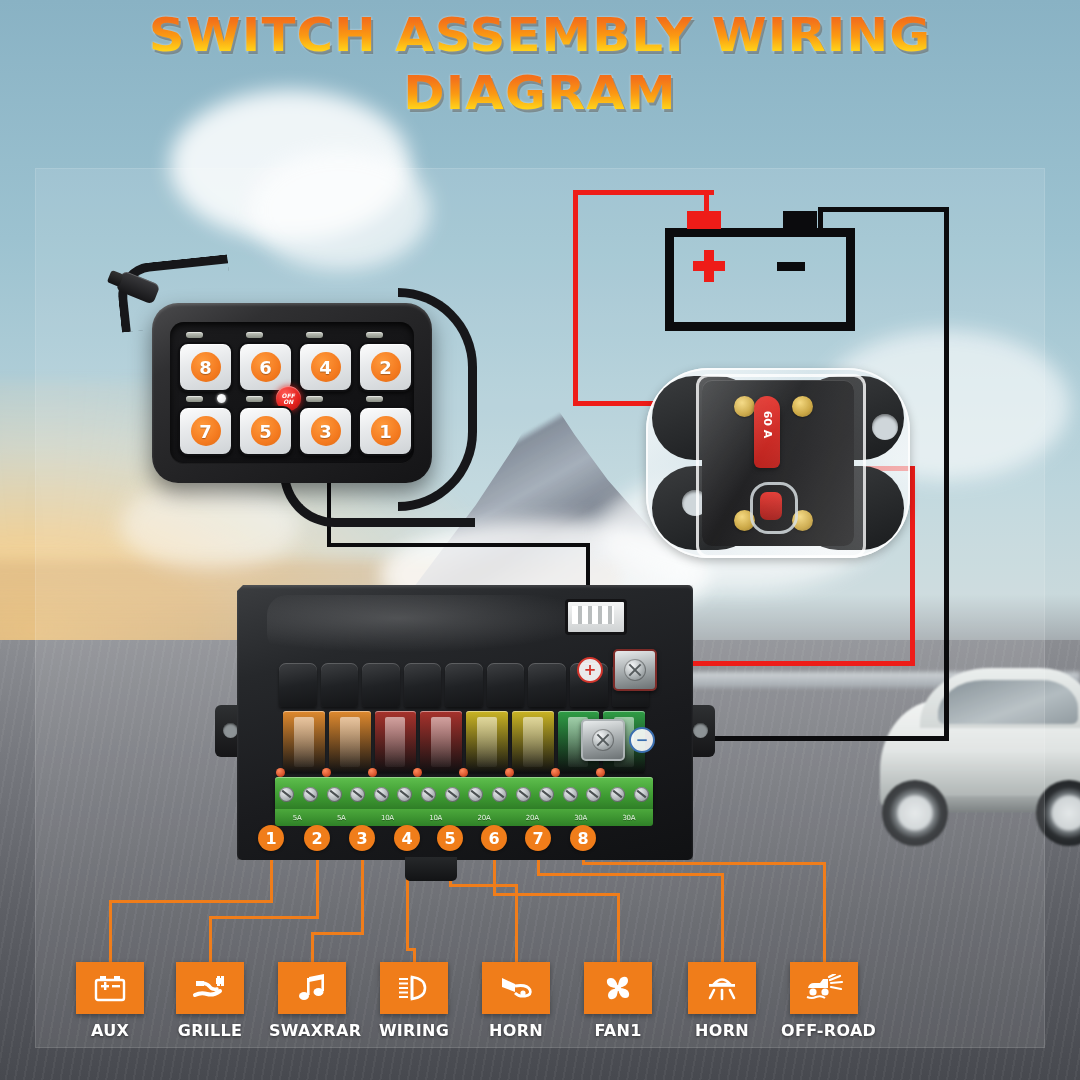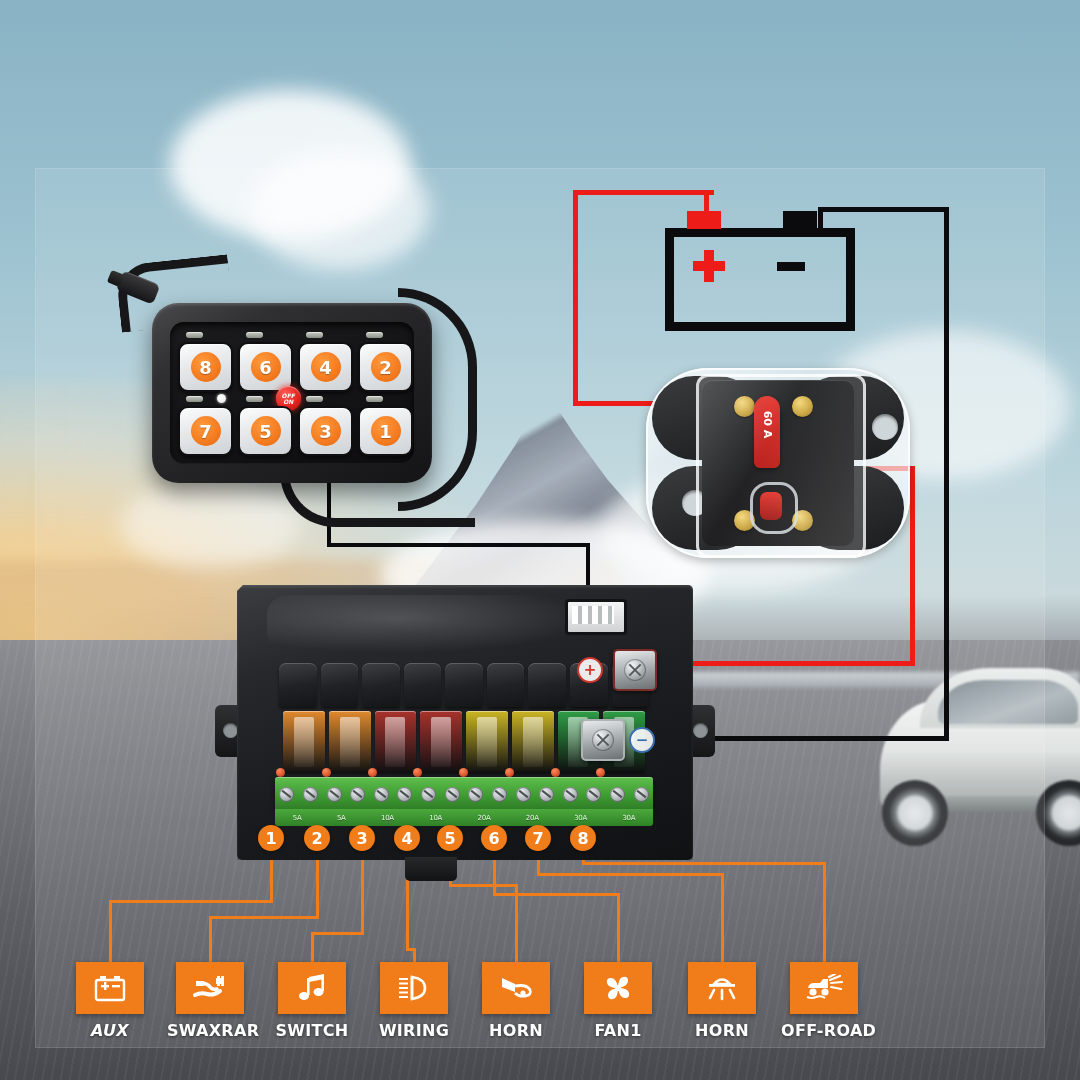--- a/index.html
+++ b/index.html
@@ -416,20 +416,24 @@
     <div class="car-body"></div>
     <div class="car-roof"></div>
     <div class="car-glass"></div>
     <div class="car-skirt"></div>
     <div class="car-wheel car-w1"></div>
     <div class="car-wheel car-w2"></div>
   </div>
 
   <div class="inner-panel"></div>
 
+  <div class="title">
+    <span class="title-line l1">SWITCH ASSEMBLY WIRING</span>
+    <span class="title-line l2">DIAGRAM</span>
+  </div>
 
   <div class="wire" style="left:573px;top:190px;width:136px;height:28px;border-top:5px solid #ee1c18;border-left:5px solid #ee1c18;"></div>
   <div class="wire" style="left:573px;top:214px;width:5px;height:192px;background:#ee1c18;"></div>
   <div class="wire" style="left:573px;top:401px;width:120px;height:5px;background:#ee1c18;"></div>
   <div class="wire" style="left:704px;top:190px;width:5px;height:36px;background:#ee1c18;"></div>
 
   <div class="wire" style="left:855px;top:466px;width:60px;height:5px;background:#ee1c18;"></div>
   <div class="wire" style="left:910px;top:466px;width:5px;height:200px;background:#ee1c18;"></div>
   <div class="wire" style="left:648px;top:661px;width:267px;height:5px;background:#ee1c18;"></div>
 
@@ -655,21 +659,21 @@
       <div class="lead" style="left: 536.5px; top: 849px; width: 3px; height: 24px;"></div>
       <div class="lead" style="left: 536.5px; top: 873px; width: 187px; height: 3px;"></div>
       <div class="lead" style="left: 720.5px; top: 873px; width: 3px; height: 89px;"></div>
       <div class="lead" style="left: 581.5px; top: 800px; width: 3px; height: 14px;"></div>
       <div class="num-badge" style="left: 570px; top: 825px;">8</div>
       <div class="lead" style="left: 581.5px; top: 849px; width: 3px; height: 13px;"></div>
       <div class="lead" style="left: 581.5px; top: 862px; width: 244px; height: 3px;"></div>
       <div class="lead" style="left: 822.5px; top: 862px; width: 3px; height: 100px;"></div>
     </div>
   <div id="legend-layer">
-      <div class="legend-item" style="left: 67px; top: 962px; font-style: italic;">
+      <div class="legend-item" style="left: 67px; top: 962px;">
         <div class="legend-tile" style="background: rgb(240, 125, 26);">
           <svg width="34" height="30" viewBox="0 0 34 30">
             <rect x="3" y="7" width="28" height="20" rx="2" fill="none" stroke="#fff" stroke-width="2.4"></rect>
             <rect x="7" y="3" width="6" height="5" fill="#fff"></rect>
             <rect x="21" y="3" width="6" height="5" fill="#fff"></rect>
             <rect x="8" y="12" width="8" height="2.4" fill="#fff"></rect>
             <rect x="11" y="9" width="2.4" height="8" fill="#fff"></rect>
             <rect x="19" y="12" width="8" height="2.4" fill="#fff"></rect>
           </svg>
         </div>
@@ -679,33 +683,33 @@
         <div class="legend-tile" style="background: rgb(240, 125, 26);">
           <svg width="36" height="30" viewBox="0 0 36 30">
             <path d="M4 8 h8 v5 h-8 z" fill="#fff"></path>
             <path d="M24 5 h8 v6 h-8 z" fill="#fff"></path>
             <path d="M11 10 q5 1 7 4 q2 3 7 2" stroke="#fff" stroke-width="3.4" fill="none" stroke-linecap="round"></path>
             <path d="M3 22 q6 -3 12 -1 q6 2 13 -3" stroke="#fff" stroke-width="4" fill="none" stroke-linecap="round"></path>
             <rect x="25" y="3" width="3" height="10" fill="#fff"></rect>
             <rect x="29" y="3" width="3" height="10" fill="#fff"></rect>
           </svg>
         </div>
-        <div class="legend-label">SWAXRAR</div>
+        <div class="legend-label">GRILLE</div>
       </div>
       <div class="legend-item" style="left: 269px; top: 962px;">
         <div class="legend-tile" style="background: rgb(240, 125, 26);">
           <svg width="32" height="32" viewBox="0 0 32 32">
             <path d="M13 5 L28 2 v5 L13 10 z" fill="#fff"></path>
             <rect x="11" y="6" width="2.6" height="17" fill="#fff"></rect>
             <rect x="25.4" y="3" width="2.6" height="16" fill="#fff"></rect>
             <ellipse cx="8" cy="24" rx="5" ry="4" fill="#fff"></ellipse>
             <ellipse cx="22.5" cy="20" rx="5" ry="4" fill="#fff"></ellipse>
           </svg>
         </div>
-        <div class="legend-label">SWITCH</div>
+        <div class="legend-label">SWAXRAR</div>
       </div>
       <div class="legend-item" style="left: 371px; top: 962px;">
         <div class="legend-tile" style="background: rgb(240, 125, 26);">
           <svg width="36" height="30" viewBox="0 0 36 30">
             <path d="M16 4 q13 2 13 11 q0 9 -13 11 z" fill="none" stroke="#fff" stroke-width="2.6"></path>
             <path d="M16 4 v22" stroke="#fff" stroke-width="2.6"></path>
             <g fill="#fff">
               <rect x="3" y="5" width="9" height="2"></rect>
               <rect x="3" y="9.5" width="9" height="2"></rect>
               <rect x="3" y="14" width="9" height="2"></rect>

